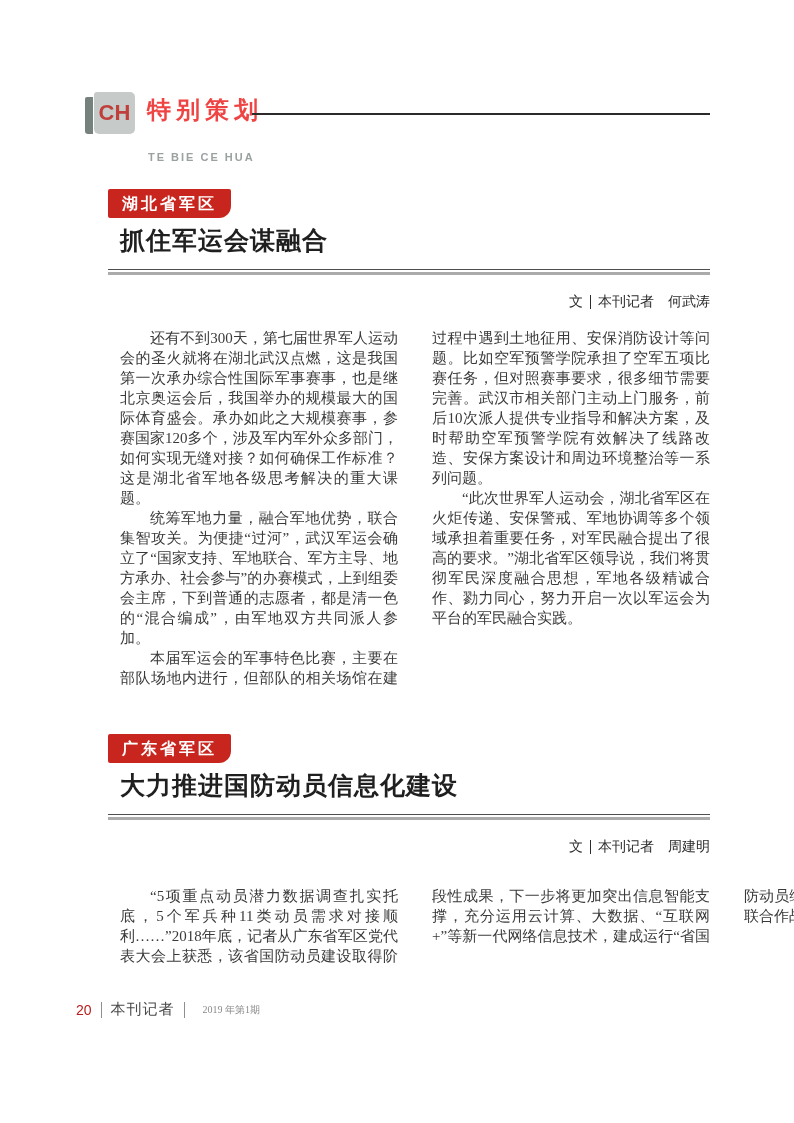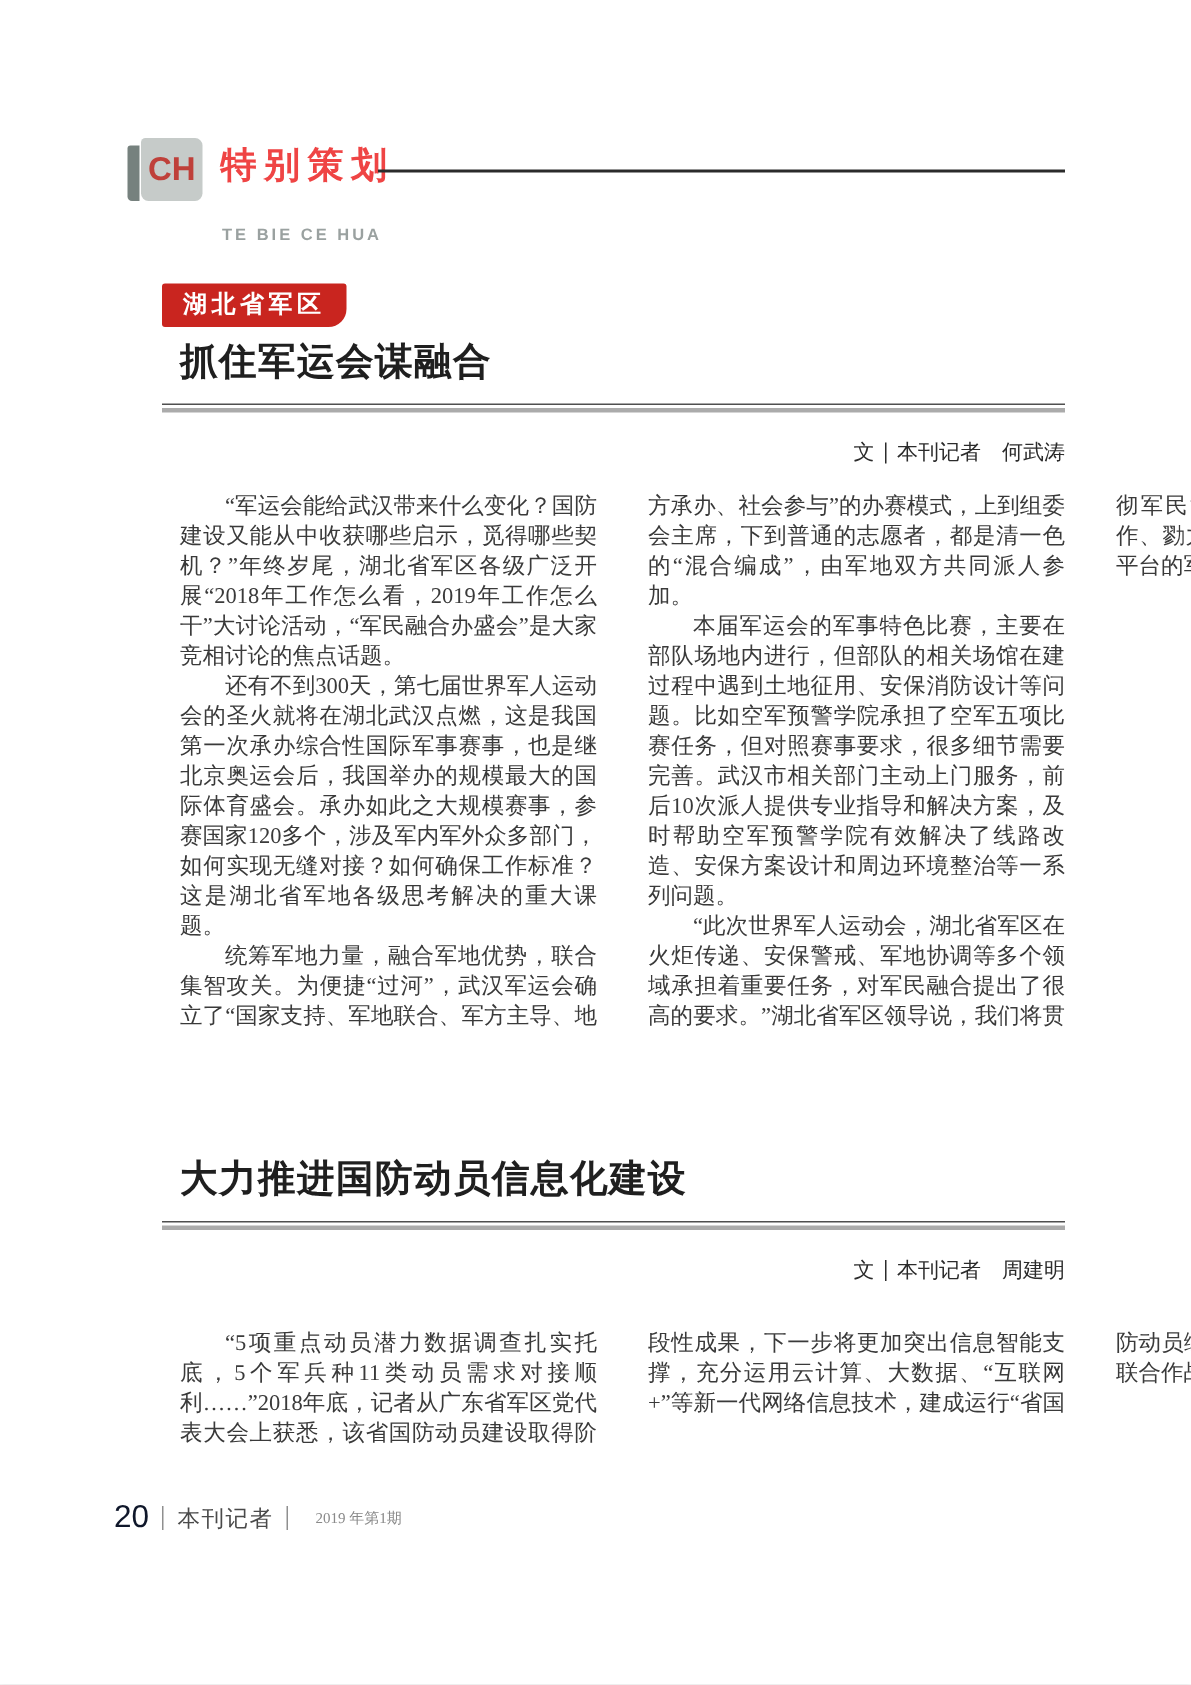--- a/index.html
+++ b/index.html
@@ -60,21 +60,21 @@
     column-count:2; column-gap:34px; column-fill:auto;
     font-size:15px; line-height:20px; text-align:justify; color:#3a3a3a; }
   .body-1 { top:328px; height:364px; }
   .body-2 { top:886px; height:88px; }
   .article-body p { margin:0; text-indent:2em; }
 
   
   .footer { position:absolute; left:76px; top:1000px;
     display:flex; align-items:center; }
   .footer .page-num { font-family:"Liberation Sans", sans-serif;
-    font-size:21px; color:#0f172a; }
+    font-size:14px; color:#b91c1c; }
   .footer .vbar { width:1px; height:16px; background:#8f8f8f; margin:0 9px; }
   .footer .mag { font-size:15px; color:#4a4a4a; letter-spacing:1px; }
   .footer .issue { font-size:10px; color:#8a8a8a; margin-left:9px; }
 </style>
 </head>
 <body>
 
 <div class="page">
 
   <div class="logo">
@@ -90,27 +90,27 @@
   <div class="badge badge-1">湖北省军区</div>
   <div class="article-title title-1">抓住军运会谋融合</div>
   <div class="title-rule rule-1"></div>
   <div class="byline byline-1">
     <span>文</span>
     <span class="vbar"></span>
     <span>本刊记者</span>
     <span class="author">何武涛</span>
   </div>
   <div class="article-body body-1">
-    <p>“军运会能给武汉带来什么变化？国防建设又能从中收获哪些启示，觅得哪些契机？”年终岁尾，湖北省军区各级广泛开展“2018年工作怎么看，2019年工作怎么干”大讨论活动，“军民融合办盛会”是大家竞相讨论的焦点话题。</p>
     <p>还有不到300天，第七届世界军人运动会的圣火就将在湖北武汉点燃，这是我国第一次承办综合性国际军事赛事，也是继北京奥运会后，我国举办的规模最大的国际体育盛会。承办如此之大规模赛事，参赛国家120多个，涉及军内军外众多部门，如何实现无缝对接？如何确保工作标准？这是湖北省军地各级思考解决的重大课题。</p>
     <p>统筹军地力量，融合军地优势，联合集智攻关。为便捷“过河”，武汉军运会确立了“国家支持、军地联合、军方主导、地方承办、社会参与”的办赛模式，上到组委会主席，下到普通的志愿者，都是清一色的“混合编成”，由军地双方共同派人参加。</p>
     <p>本届军运会的军事特色比赛，主要在部队场地内进行，但部队的相关场馆在建过程中遇到土地征用、安保消防设计等问题。比如空军预警学院承担了空军五项比赛任务，但对照赛事要求，很多细节需要完善。武汉市相关部门主动上门服务，前后10次派人提供专业指导和解决方案，及时帮助空军预警学院有效解决了线路改造、安保方案设计和周边环境整治等一系列问题。</p>
     <p><span>“此次世界军人运动会，湖北省军区在火炬传递、安保警戒、军地协调等多个领域承担着重要任务，对军民融合提出了很高的要求。”湖北省军区领导说，我们将贯彻军民深度融合思想，军地各级精诚合作、勠力同心，努力开启一次以军运会为平台的军民融合实践。</span></p>
   </div>
 
+  <div class="badge badge-2">广东省军区</div>
   <div class="article-title title-2">大力推进国防动员信息化建设</div>
   <div class="title-rule rule-2"></div>
   <div class="byline byline-2">
     <span>文</span>
     <span class="vbar"></span>
     <span>本刊记者</span>
     <span class="author">周建明</span>
   </div>
   <div class="article-body body-2">
     <p>“5项重点动员潜力数据调查扎实托底，5个军兵种11类动员需求对接顺利……”2018年底，记者从广东省军区党代表大会上获悉，该省国防动员建设取得阶段性成果，下一步将更加突出信息智能支撑，充分运用云计算、大数据、“互联网+”等新一代网络信息技术，建成运行“省国防动员综合信息系统”，积极融入南部战区联合作战指挥体系，探索</p>

